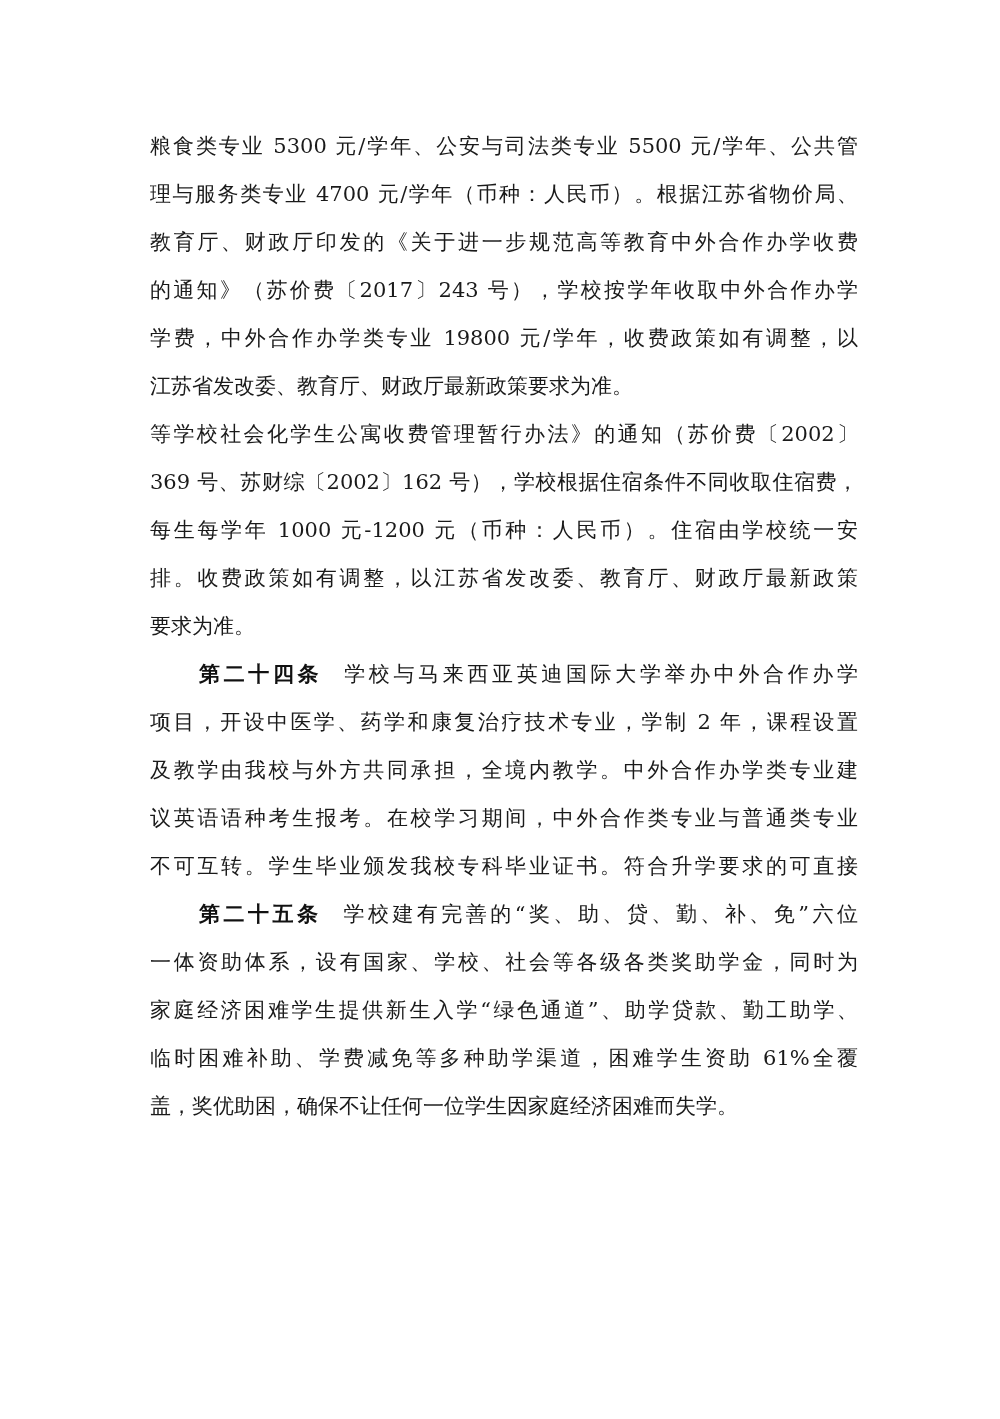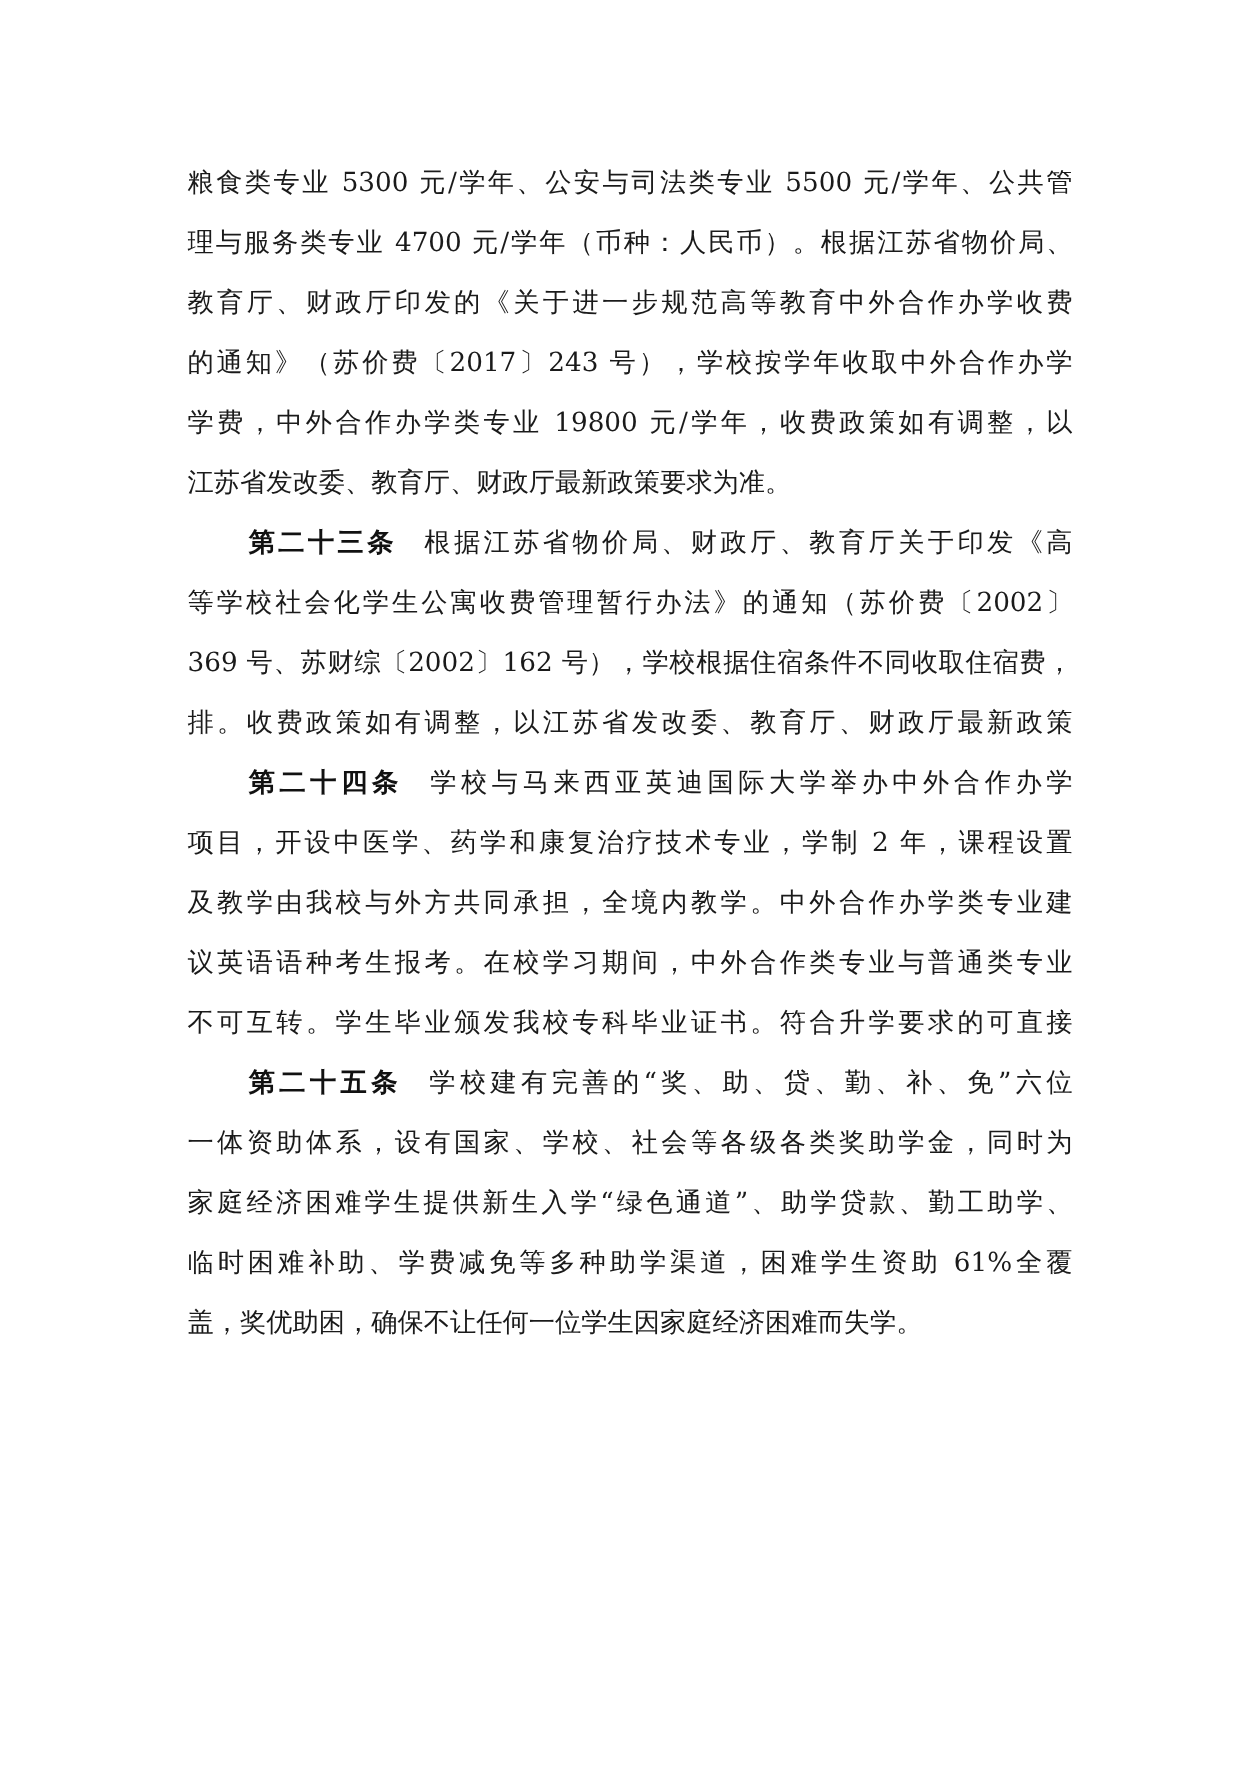--- a/index.html
+++ b/index.html
@@ -24,24 +24,25 @@
   <div>
     <div class="line">粮食类专业 5300 元/学年、公安与司法类专业 5500 元/学年、公共管</div>
     <div class="line">理与服务类专业 4700 元/学年（币种：人民币）。根据江苏省物价局、</div>
     <div class="line">教育厅、财政厅印发的《关于进一步规范高等教育中外合作办学收费</div>
     <div class="line">的通知》（苏价费〔2017〕243 号），学校按学年收取中外合作办学</div>
     <div class="line">学费，中外合作办学类专业 19800 元/学年，收费政策如有调整，以</div>
     <div class="line last">江苏省发改委、教育厅、财政厅最新政策要求为准。</div>
   </div>
 
   <div>
-    <div class="line first"><span class="article">第二十三条</span><span>根据江苏省物价局、财政厅、教育厅关于印发《高</span></div>
     <div class="line">等学校社会化学生公寓收费管理暂行办法》的通知（苏价费〔2002〕</div>
     <div class="line">369 号、苏财综〔2002〕162 号），学校根据住宿条件不同收取住宿费，</div>
+    <div class="line">每生每学年 1000 元-1200 元（币种：人民币）。住宿由学校统一安</div>
     <div class="line">排。收费政策如有调整，以江苏省发改委、教育厅、财政厅最新政策</div>
+    <div class="line last">要求为准。</div>
   </div>
 
   <div>
     <div class="line first"><span class="article">第二十四条</span><span>学校与马来西亚英迪国际大学举办中外合作办学</span></div>
     <div class="line">项目，开设中医学、药学和康复治疗技术专业，学制 2 年，课程设置</div>
     <div class="line">及教学由我校与外方共同承担，全境内教学。中外合作办学类专业建</div>
     <div class="line">议英语语种考生报考。在校学习期间，中外合作类专业与普通类专业</div>
     <div class="line">不可互转。学生毕业颁发我校专科毕业证书。符合升学要求的可直接</div>
   </div>
 

